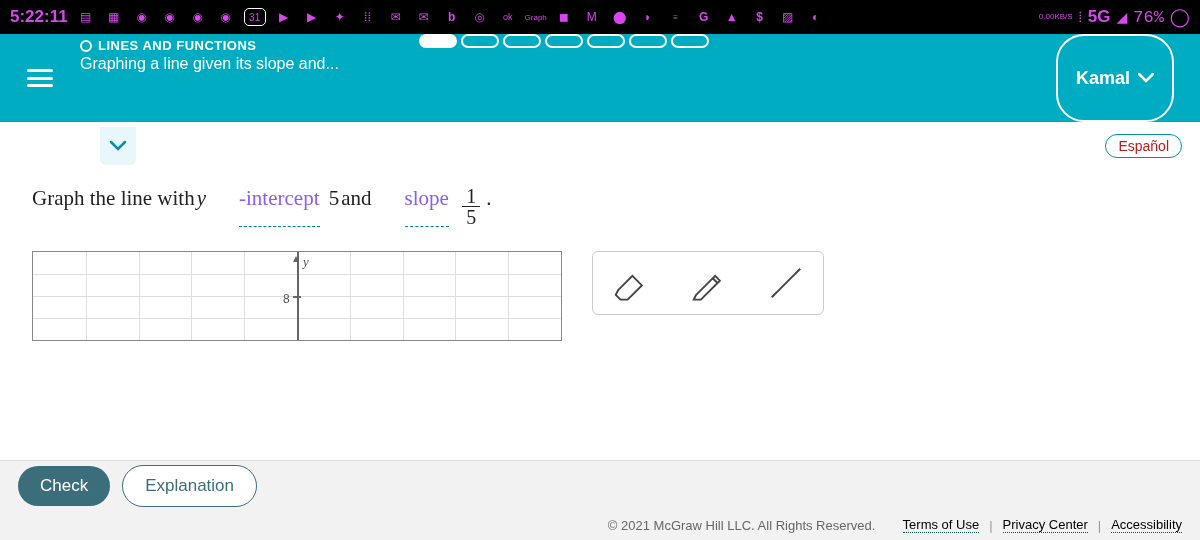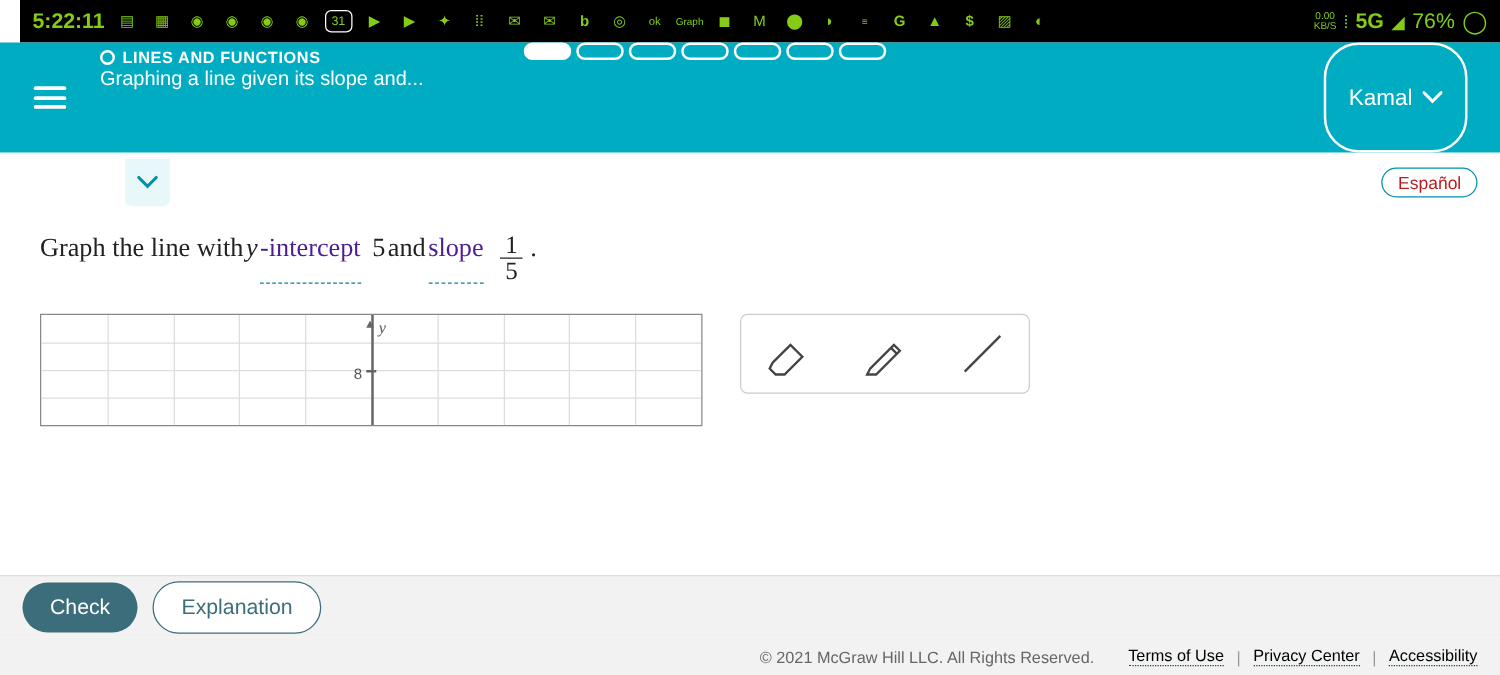--- a/index.html
+++ b/index.html
@@ -1,66 +1,66 @@
 <!DOCTYPE html>
 <html><head>
   <meta charset="utf-8">
   <style>
     * { margin: 0; padding: 0; box-sizing: border-box; }
     body { width: 1200px; height: 540px; font-family: Arial, sans-serif; background: #fff; overflow: hidden; }
 
     
     .status-bar {
-      height: 34px; background: #000; color: #84cc16; display: flex; align-items: center;
-      padding: 0 10px; font-size: 14px; justify-content: space-between; margin-left: 16px;
+      height: 34px; background: #000; color: #d946ef; display: flex; align-items: center;
+      padding: 0 10px; font-size: 14px; justify-content: space-between;
     }
     .status-left { display: flex; align-items: center; gap: 8px; }
     .status-right { display: flex; align-items: center; gap: 6px; font-size: 14px; }
     .status-icon { width: 20px; height: 20px; display: inline-flex; align-items: center; justify-content: center; font-size: 12px; }
     .status-time { font-weight: 600; font-size: 17px; }
     .status-small { font-size: 8px; line-height: 1; }
-    .status-kbs { display: flex; flex-direction: column; align-items: center; justify-content: flex-end; }
-    .batt { font-size: 17px; font-weight: 500; }
+    .status-kbs { display: flex; flex-direction: row; align-items: center; justify-content: flex-end; }
+    .batt { font-size: 17px; font-weight: 500; font-family: Liberation Mono, monospace; }
 
     
     .app-header {
       background: #00ACC1; color: #fff; display: flex; height: 88px;
       padding: 0 0 0 0; position: relative;
     }
     .menu-btn { width: 80px; display: flex; align-items: center; justify-content: center; cursor: pointer; }
     .menu-lines { width: 26px; height: 18px; display: flex; flex-direction: column; justify-content: space-between; }
     .menu-lines span { height: 3px; background: #fff; border-radius: 2px; }
     .header-text { flex: 0 0 auto; padding: 4px 0; }
     .header-eyebrow { display: flex; align-items: center; gap: 6px; font-size: 13px; font-weight: 600; letter-spacing: 0.5px; color: #fff; }
     .circle-dot { width: 12px; height: 12px; border: 2px solid #fff; border-radius: 50%; }
     .header-title { font-size: 16px; font-weight: 500; margin-top: 2px; }
 
     .progress-wrap { display: flex; gap: 4px; margin-left: 80px; }
     .progress-seg { width: 38px; height: 14px; border: 2px solid #fff; border-radius: 7px; }
     .progress-seg.filled { background: #fff; }
 
     .user-chip {
       margin-left: auto; margin-right: 26px; border: 2px solid #fff; color: #fff;
-      padding: 8px 18px; border-radius: 28px; font-size: 18px; font-weight: 400;
+      padding: 8px 18px; border-radius: 28px; font-size: 18px; font-weight: 700;
       display: flex; align-items: center; gap: 8px;
     }
 
     
     .content { padding: 0 18px 0 24px; position: relative; height: calc(540px - 34px - 88px - 50px - 30px); }
     .top-row { display: flex; align-items: center; height: 48px; }
     .chev-tab { width: 36px; height: 38px; background: #E7F7FA; display: flex; align-items: center; justify-content: center; border-radius: 0 0 6px 6px; margin-left: 76px; }
     .chev-tab svg { stroke: #0091A8; }
     .lang-chip {
       margin-left: auto; border: 1px solid #0091A8; color: #b91c1c; border-radius: 14px;
       padding: 3px 12px; font-size: 14px;
     }
 
     .prompt { font-size: 21px; color: #222; padding: 16px 0 24px 8px; font-family: Georgia, serif; display: flex; flex-wrap: wrap; gap: 2px; }
     .italic-var { font-style: italic; font-family: Georgia, serif; }
-    .term { color: #4c1d95; border-bottom: 1px dashed #00838F; cursor: pointer; }
+    .term { color: #8b5cf6; border-bottom: 1px dashed #00838F; cursor: pointer; margin-left: 31px; }
     .frac { display: inline-flex; flex-direction: column; align-items: center; font-size: 20px; line-height: 1; margin: 0 4px; }
     .frac .num { border-bottom: 1.5px solid #222; padding: 0 4px; }
     .frac .den { padding: 0 4px; }
 
     .work-row { display: flex; align-items: flex-start; gap: 30px; padding-left: 8px; }
     .graph-box { border: 1px solid #888; width: 530px; height: 90px; position: relative; overflow: hidden; }
     .grid-line { position: absolute; background: #ddd; }
     .axis { position: absolute; background: #666; }
     .axis-v { left: 50%; top: 0; bottom: 0; width: 1.5px; }
     .axis-label-y { position: absolute; left: calc(50% + 6px); top: 2px; font-size: 13px; font-style: italic; color: #555; font-family: Georgia, serif; }

